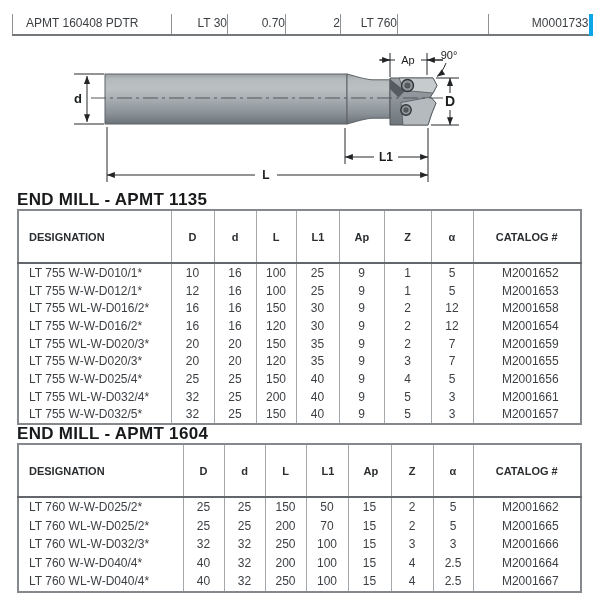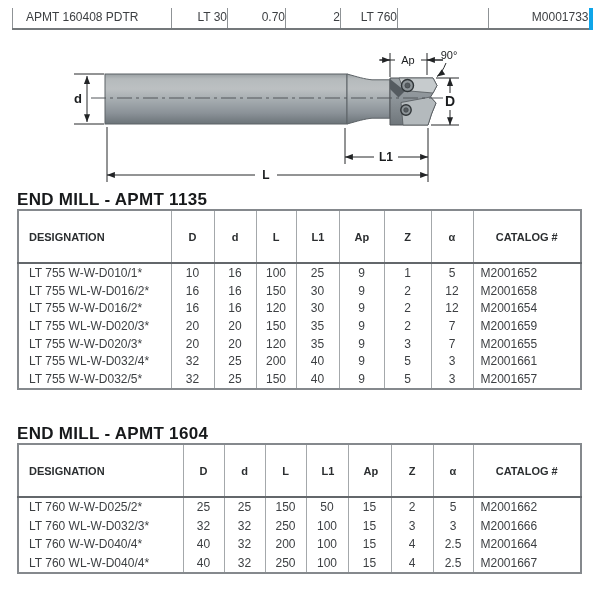--- a/index.html
+++ b/index.html
@@ -2,21 +2,21 @@
 <html><head>
 <meta charset="utf-8">
 <style>
   html,body{margin:0;padding:0;}
   body{
     width:600px;height:600px;position:relative;background:#ffffff;
     font-family:"Liberation Sans",sans-serif;overflow:hidden;
   }
 
   
-  .topstrip{position:absolute;top:8px;left:12px;width:578px;height:28px;}
+  .topstrip{position:absolute;top:14px;left:12px;width:578px;height:28px;}
   .topstrip table{border-collapse:collapse;table-layout:fixed;width:578px;height:22px;}
   .topstrip td{
     border-left:1px solid #8f9396;border-bottom:2px solid #74787b;
     font-size:12px;color:#3c3f42;text-align:right;padding:0 0 2px 0;
     white-space:nowrap;overflow:hidden;vertical-align:middle;
   }
   .topstrip td:first-child{text-align:left;padding-left:13px;}
   .topstrip td:last-child{border-right:4px solid #0ea5e9;margin-left:38px;}
 
   
@@ -46,21 +46,21 @@
     padding:15px;text-align:center;vertical-align:middle;white-space:nowrap;
   }
   .datatable td{
     border-left:1px solid #a4a8ab;
     font-size:12px;color:#3c3f42;text-align:center;padding:0;
     vertical-align:middle;white-space:nowrap;overflow:hidden;
   }
   #table1 td{height:17.7px;}
   #table2 td{height:18.5px;}
   .datatable td:first-child,.datatable th:first-child{text-align:left;padding-left:10px;border-left:none;}
-  .datatable td:last-child{text-align:left;padding-left:7px;}
+  .datatable td:last-child{text-align:center;padding-left:7px;}
 </style>
 </head>
 <body>
 
 <div class="topstrip">
   <table>
     <colgroup>
       <col style="width:159px">
         <col style="width:56px">
         <col style="width:58px">
@@ -196,20 +196,31 @@
         <td>10</td>
         <td>16</td>
         <td>100</td>
         <td>25</td>
         <td>9</td>
         <td>1</td>
         <td>5</td>
         <td>M2001652</td>
       </tr>
       <tr>
+        <td>LT 755 W-W-D012/1*</td>
+        <td>12</td>
+        <td>16</td>
+        <td>100</td>
+        <td>25</td>
+        <td>9</td>
+        <td>1</td>
+        <td>5</td>
+        <td>M2001653</td>
+      </tr>
+      <tr>
         <td>LT 755 WL-W-D016/2*</td>
         <td>16</td>
         <td>16</td>
         <td>150</td>
         <td>30</td>
         <td>9</td>
         <td>2</td>
         <td>12</td>
         <td>M2001658</td>
       </tr>
@@ -238,20 +249,31 @@
       <tr>
         <td>LT 755 W-W-D020/3*</td>
         <td>20</td>
         <td>20</td>
         <td>120</td>
         <td>35</td>
         <td>9</td>
         <td>3</td>
         <td>7</td>
         <td>M2001655</td>
+      </tr>
+      <tr>
+        <td>LT 755 W-W-D025/4*</td>
+        <td>25</td>
+        <td>25</td>
+        <td>150</td>
+        <td>40</td>
+        <td>9</td>
+        <td>4</td>
+        <td>5</td>
+        <td>M2001656</td>
       </tr>
       <tr>
         <td>LT 755 WL-W-D032/4*</td>
         <td>32</td>
         <td>25</td>
         <td>200</td>
         <td>40</td>
         <td>9</td>
         <td>5</td>
         <td>3</td>
@@ -303,20 +325,31 @@
         <td>25</td>
         <td>25</td>
         <td>150</td>
         <td>50</td>
         <td>15</td>
         <td>2</td>
         <td>5</td>
         <td>M2001662</td>
       </tr>
       <tr>
+        <td>LT 760 WL-W-D025/2*</td>
+        <td>25</td>
+        <td>25</td>
+        <td>200</td>
+        <td>70</td>
+        <td>15</td>
+        <td>2</td>
+        <td>5</td>
+        <td>M2001665</td>
+      </tr>
+      <tr>
         <td>LT 760 WL-W-D032/3*</td>
         <td>32</td>
         <td>32</td>
         <td>250</td>
         <td>100</td>
         <td>15</td>
         <td>3</td>
         <td>3</td>
         <td>M2001666</td>
       </tr>

